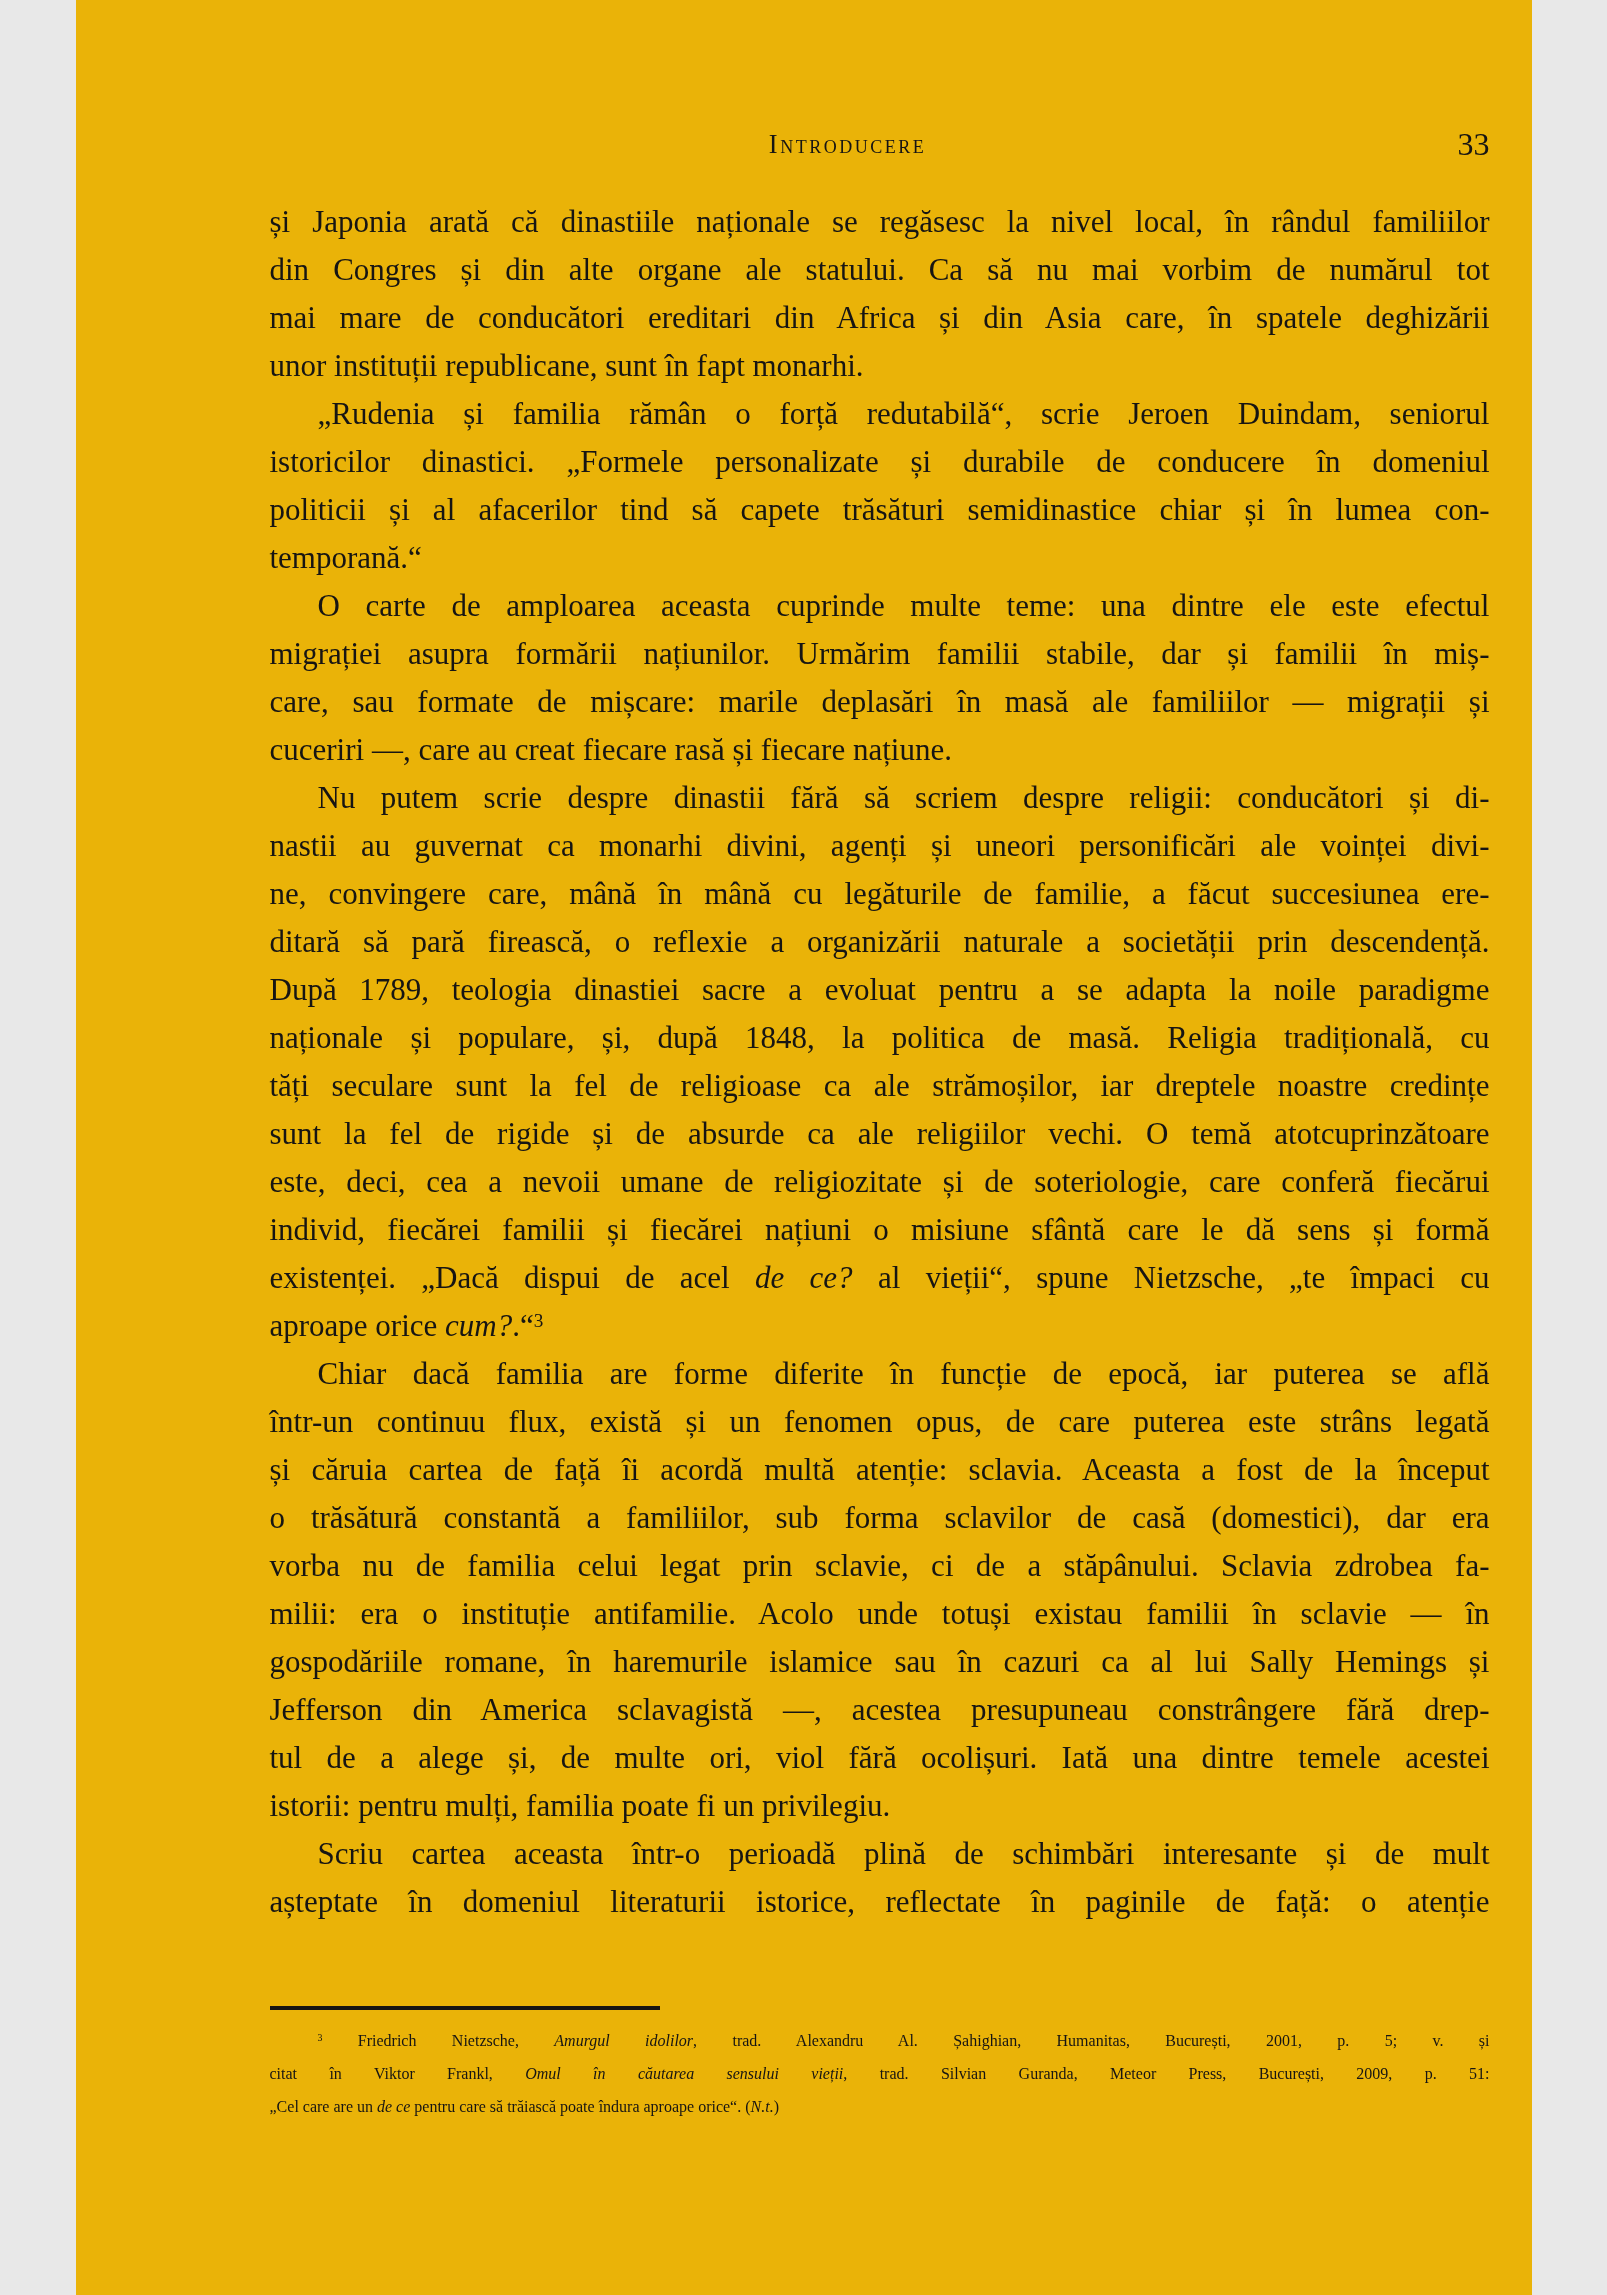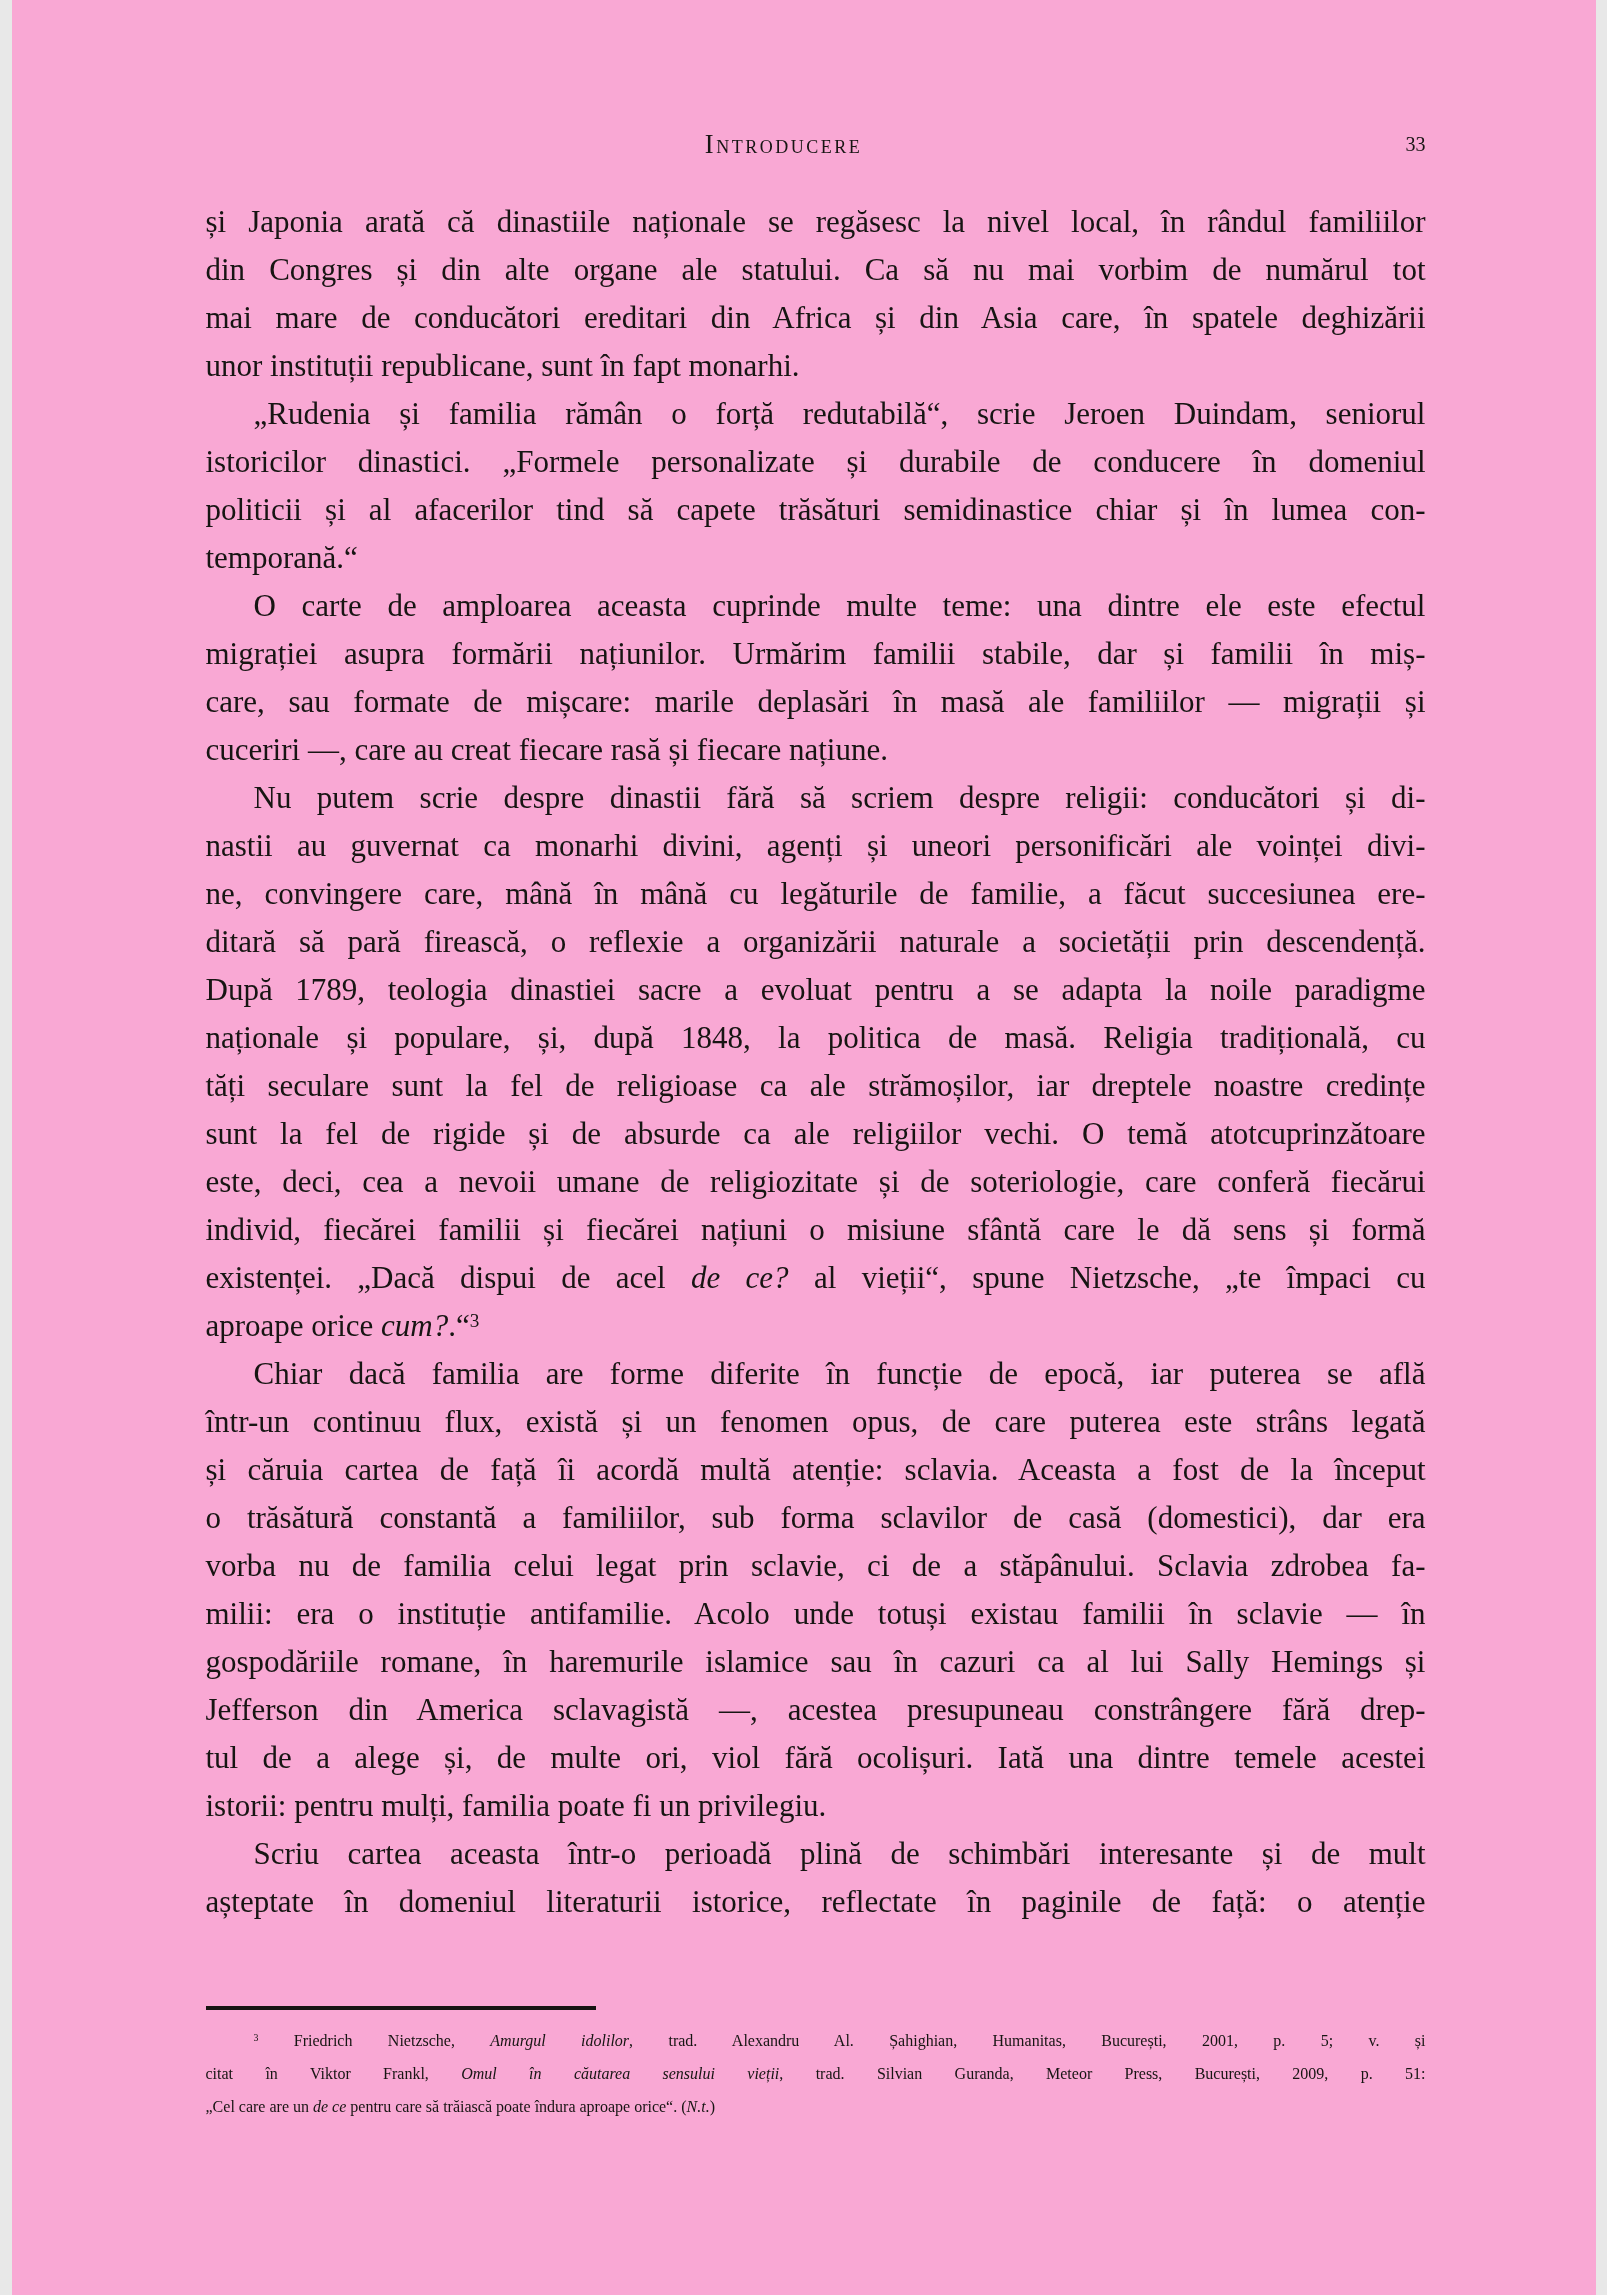--- a/index.html
+++ b/index.html
@@ -1,32 +1,32 @@
 <!DOCTYPE html>
 <html style="font-size:13.2px"><head>
 <meta charset="utf-8">
 <style>
   html,body{margin:0;padding:0;background:#e8e8e8;}
   .page{
     position:relative;
-    width:1584px;height:2295px;
+    width:1456px;height:2295px;
     margin:0 auto;
-    background:#f9a8d4;
+    background:#eab308;
     font-family:"Liberation Serif","DejaVu Serif",serif;
     color:#171513;
     overflow:hidden;
   }
   .header{position:absolute;top:127px;left:194px;width:1220px;height:35px;}
   .running-title{
     position:absolute;left:578px;top:0;transform:translateX(-50%);
     font-size:26.4px;line-height:35px;
     font-variant:small-caps;letter-spacing:2.5px;
     white-space:nowrap;
   }
-  .page-number{position:absolute;right:0;top:0;font-size:20px;line-height:35px;}
+  .page-number{position:absolute;right:0;top:0;font-size:32px;line-height:35px;}
   .text-body{
     position:absolute;top:198px;left:194px;width:1220px;
     font-size:31px;line-height:48px;
   }
   .footnote{
     position:absolute;top:2024px;left:194px;width:1220px;
     font-size:16px;line-height:33px;
   }
   .line{text-align:justify;text-align-last:justify;-moz-text-align-last:justify;text-justify:inter-word;}
   .line.last{text-align-last:left;-moz-text-align-last:left;}

